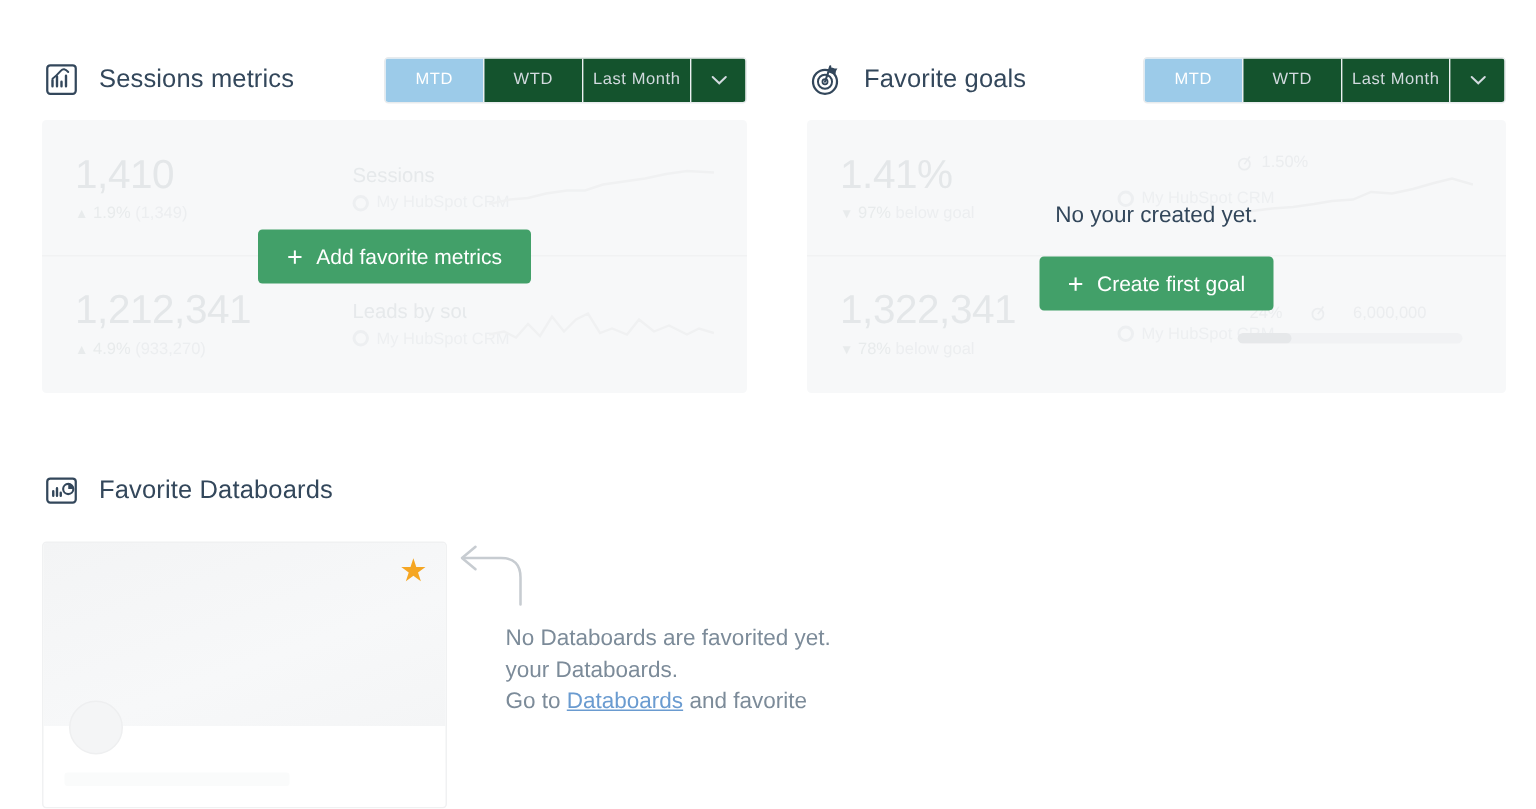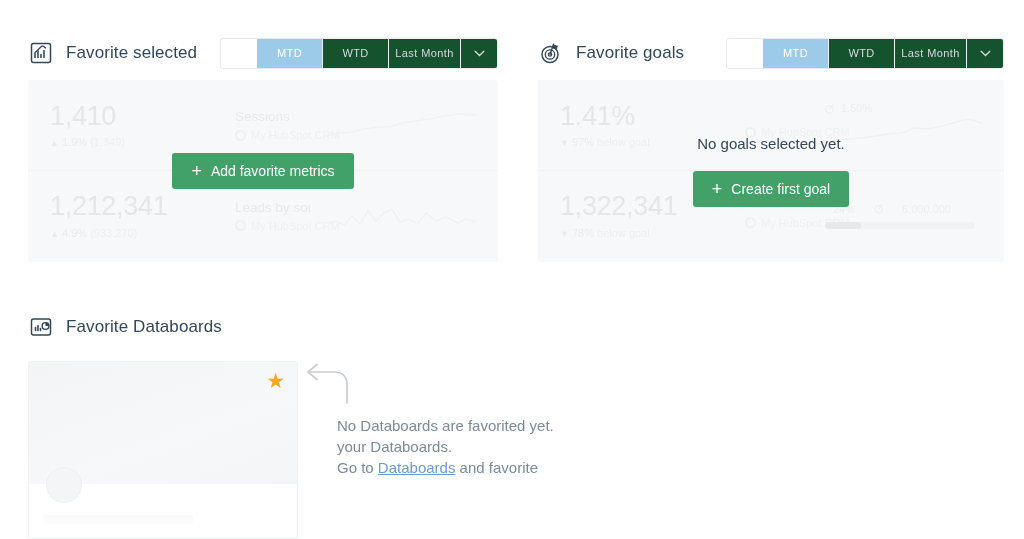--- a/index.html
+++ b/index.html
@@ -44,21 +44,20 @@
 
   
   .tabs {
     display: flex;
     margin-left: auto;
     border: 1px solid #e8ebed;
     border-radius: 3px;
     overflow: hidden;
     height: 31px;
     background: #ffffff;
-    padding-left: 36px;
   }
   .tab {
     display: flex;
     align-items: center;
     justify-content: center;
     font-size: 11px;
     color: #d3dadf;
     border-right: 1px solid #eef1f3;
     background: #14532d;
     letter-spacing: .4px;
@@ -282,21 +281,21 @@
   <div style="position:absolute;left:28px;top:36px;width:470px;">
 
     <div class="section-head">
       <span class="head-icon">
         <svg width="24" height="24" viewBox="0 0 24 24">
           <rect x="2.5" y="2.5" width="19" height="19" rx="2" fill="none" stroke="#33475b" stroke-width="1.5"></rect>
           <path d="M6 16.5v-4M9 16.5v-6.5M12 16.5v-3M15 16.5v-7" stroke="#33475b" stroke-width="1.6" stroke-linecap="round"></path>
           <path d="M6 11.5c2.2-1.6 4-3.5 5.5-5.2 1.4-1.6 3-1.6 5 .7" fill="none" stroke="#33475b" stroke-width="1.3" stroke-linecap="round"></path>
         </svg>
       </span>
-      <span class="head-title">Favorite selected</span>
+      <span class="head-title">Sessions metrics</span>
 
       <div class="tabs">
         <div class="tab w-mtd active">MTD</div>
         <div class="tab w-wtd">WTD</div>
         <div class="tab w-last">Last Month</div>
         <div class="tab w-more">
           <svg class="chev" viewBox="0 0 12 8">
             <path d="M1 1.5L6 6.3L11 1.5" fill="none" stroke="#d3dadf" stroke-width="1.5" stroke-linecap="round"></path>
           </svg>
         </div>
@@ -443,21 +442,21 @@
               <span>6,000,000</span>
             </div>
             <div class="progress-bar">
               <div class="progress-fill" style="width: 24%;"></div>
             </div>
           </div>
         </div>
       </div>
 
       <div class="empty-overlay">
-        <div class="empty-msg">No goals selected yet.</div>
+        <div class="empty-msg">No your created yet.</div>
         <button class="btn-green">
           <span class="plus">+</span>
           <span>Create first goal</span>
         </button>
       </div>
     </div>
   </div>
 
   <div style="position:absolute;left:28px;top:310px;width:470px;">
     <div class="section-head">

